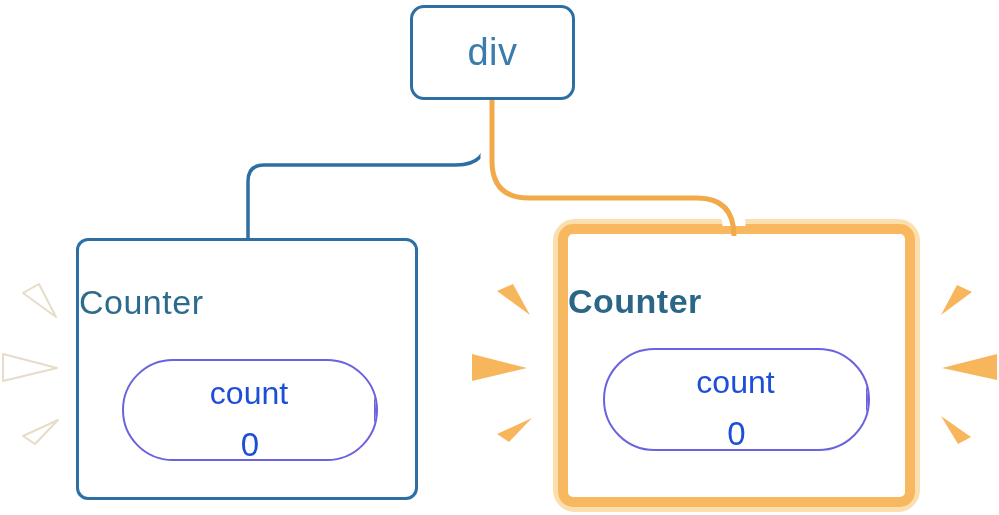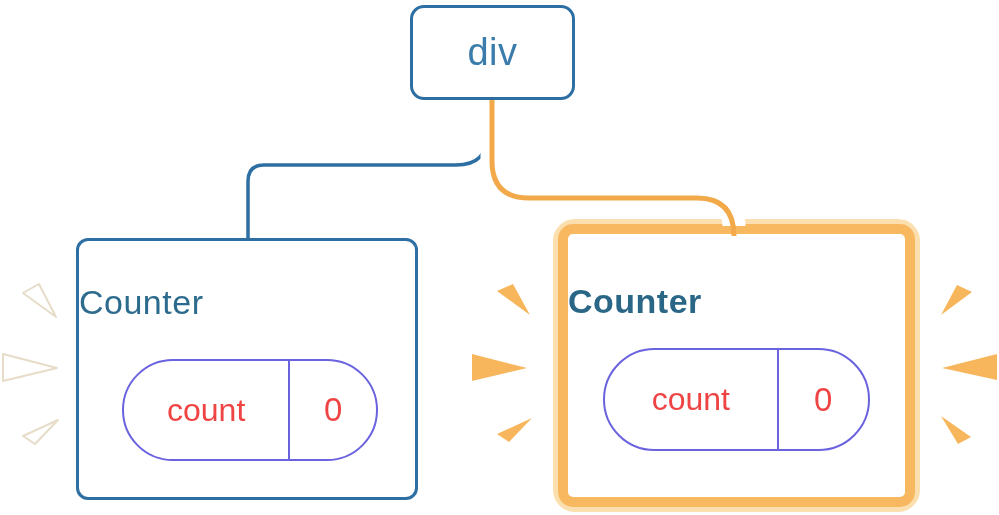--- a/index.html
+++ b/index.html
@@ -60,23 +60,24 @@
     margin-top:48px;
     font-weight:700;
     color:#2a6787;
   }
   
   .pill {
     position:absolute;
     border:2.5px solid #6a62df;
     border-radius:52px;
     display:flex;
-    color:#ef4444;
+    color:#1d4ed8;
     background:#ffffff;
     overflow:hidden;
+    flex-direction:column;
   }
   .card-left .pill { left:43px; top:118px; width:256px; height:102px; }
   .card-right-inner .pill { left:35px; top:114px; width:267px; height:103px; }
   .pill-key {
     flex:0 0 66%;
     display:flex; align-items:center; justify-content:center;
     font-size:32px;
     border-right:2.5px solid #6a62df;
   }
   .pill-val {

